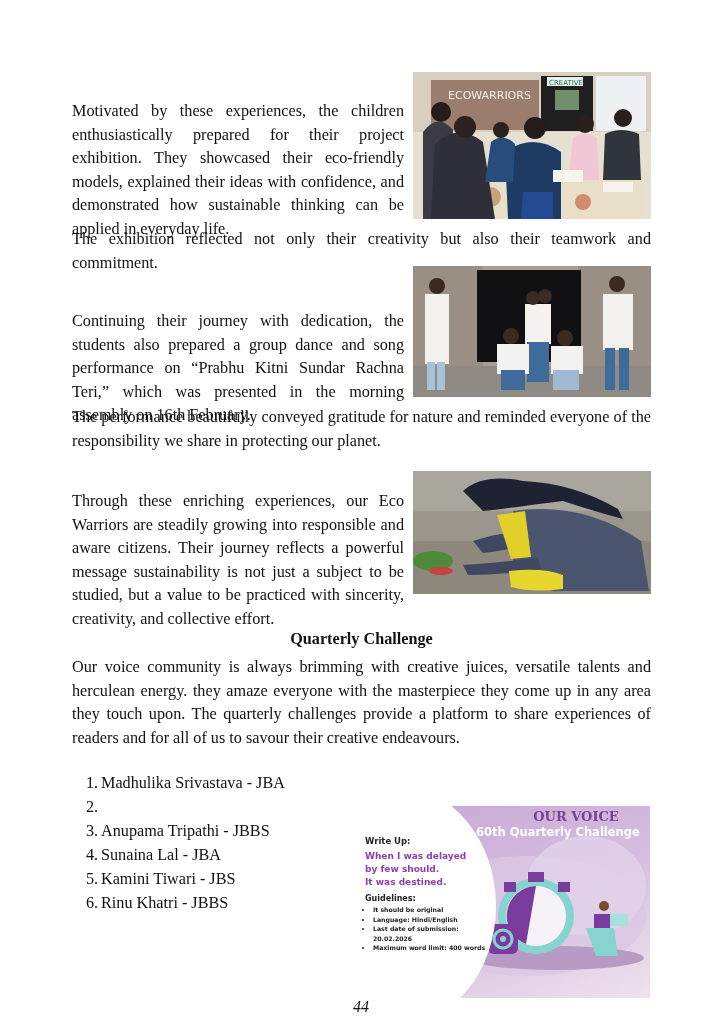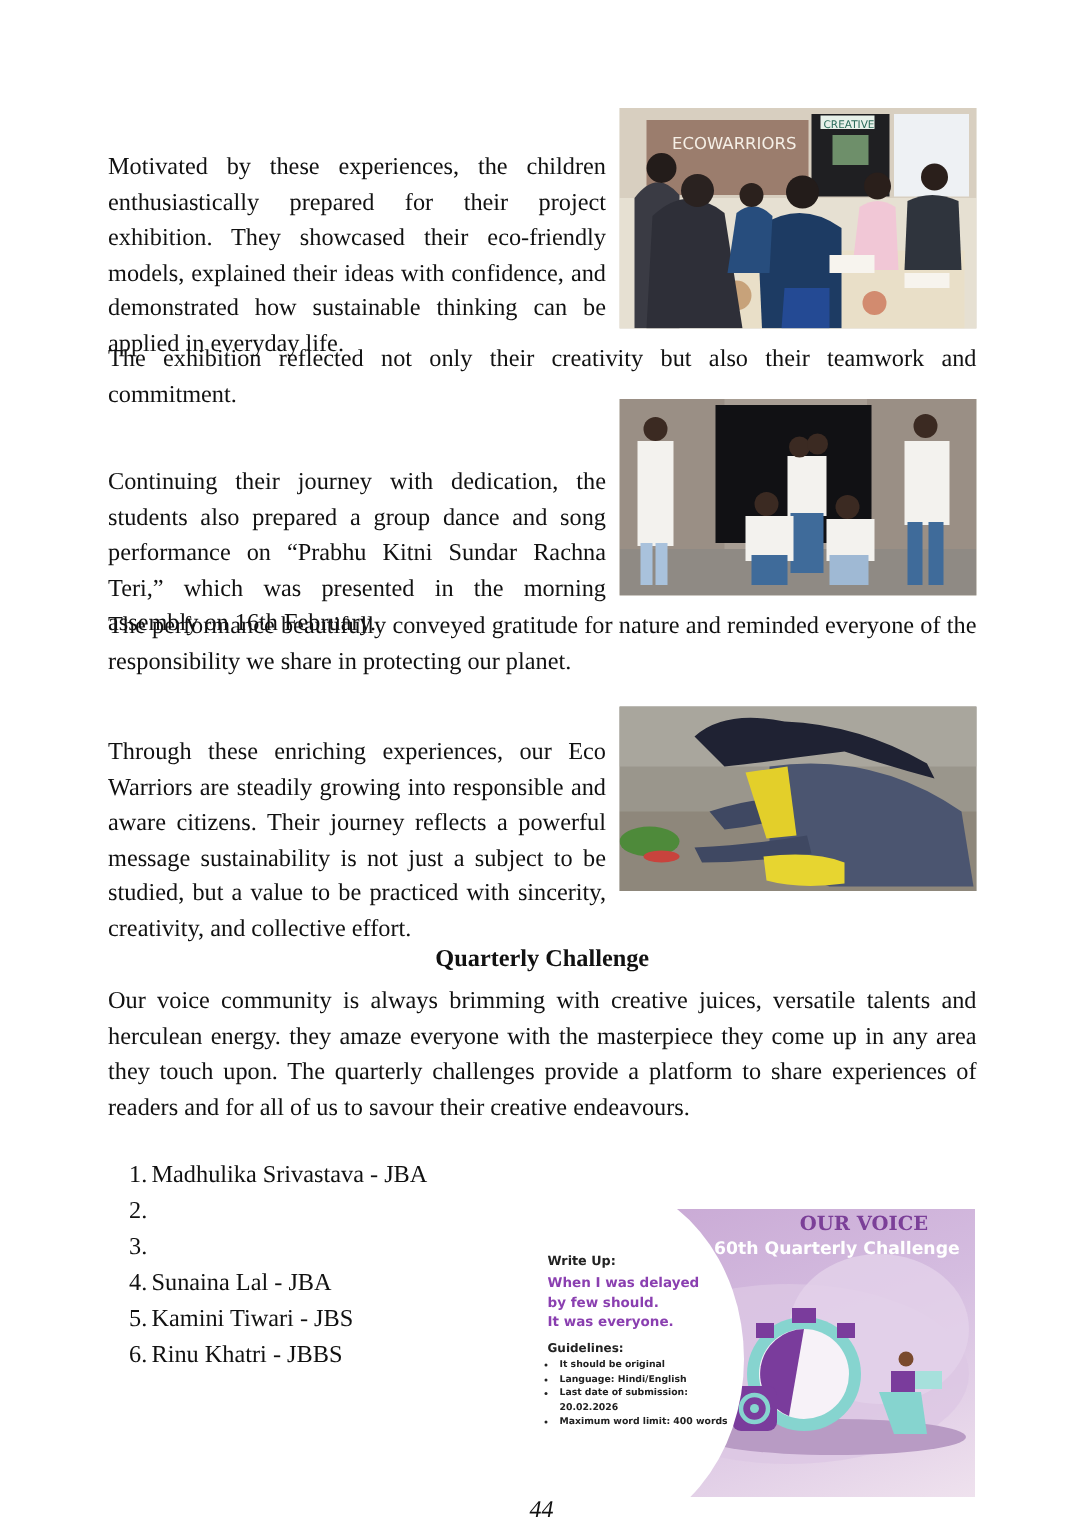--- a/index.html
+++ b/index.html
@@ -128,20 +128,21 @@
 <ol class="list">
   <li>
       <span class="num">1.</span>
       <span>Madhulika Srivastava - JBA</span>
     </li>
   <li>
       <span class="num">2.</span>
     </li>
   <li>
       <span class="num">3.</span>
+      <span>Anupama Tripathi - JBBS</span>
     </li>
   <li>
       <span class="num">4.</span>
       <span>Sunaina Lal - JBA</span>
     </li>
   <li>
       <span class="num">5.</span>
       <span>Kamini Tiwari - JBS</span>
     </li>
   <li>
@@ -169,21 +170,21 @@
     <path d="M230 122 L258 122 L262 150 L240 150 Z" fill="#86d4cf"></path>
     <rect x="254" y="108" width="18" height="12" fill="#a6e0dc"></rect>
   </svg>
   <div class="poster-left"></div>
   <div class="pt" style="left:150px;top:3px;width:140px;text-align:center;font-weight:bold;font-size:13px;color:#7b3f98;font-family:'DejaVu Serif',serif;">OUR VOICE</div>
   <div class="pt" style="left:120px;top:19px;width:180px;font-size:11.5px;color:#ffffff;font-weight:bold;">60th Quarterly Challenge</div>
   <div class="pt" style="left:9px;top:30px;font-size:8.5px;font-weight:bold;color:#222;">Write Up:</div>
   <div class="pt" style="left:9px;top:44px;font-size:9px;font-weight:bold;color:#8a3fb0;line-height:13px;">
     <div>When I was delayed</div>
     <div>by few should.</div>
-    <div>It was everyone.</div>
+    <div>It was destined.</div>
   </div>
   <div class="pt" style="left:9px;top:88px;font-size:8px;font-weight:bold;color:#222;">Guidelines:</div>
   <ul class="pt" style="left:9px;top:99px;margin:0;padding:0 0 0 8px;width:120px;font-size:6.2px;font-weight:bold;color:#222;line-height:9.5px;">
     <li>It should be original</li>
     <li>Language: Hindi/English</li>
     <li>Last date of submission: 20.02.2026</li>
     <li>Maximum word limit: 400 words</li>
   </ul>
 </div>
 

